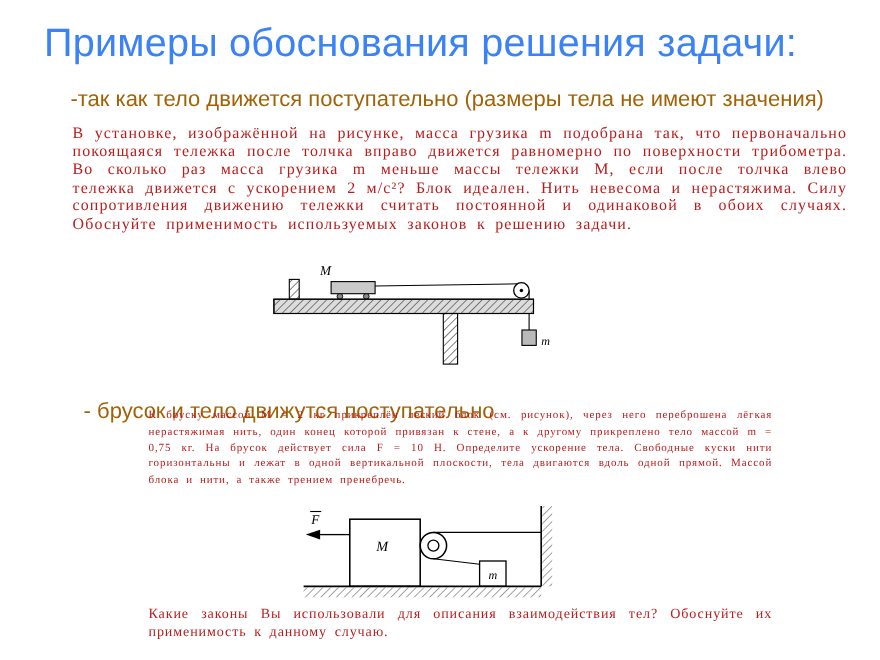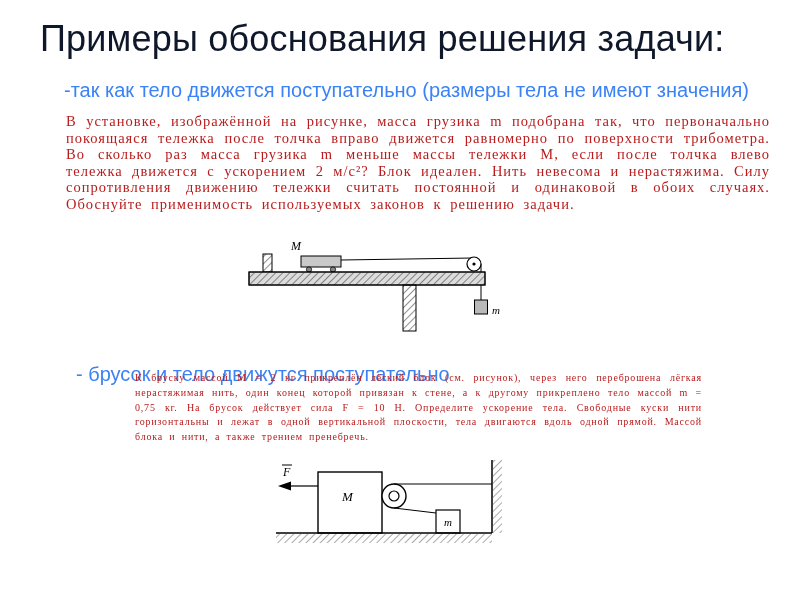--- a/index.html
+++ b/index.html
@@ -8,24 +8,24 @@
     background:#ffffff;
     font-family:"Liberation Sans", sans-serif;
     position:relative;
     overflow:hidden;
     color:#000;
   }
   .slide { position:absolute; inset:0; background:#fff; }
 
   .title {
     position:absolute; left:40px; top:18px;
-    font-size:36px; font-weight:400; color:#0f172a;
+    font-size:36px; font-weight:400; color:#3b82f6;
     letter-spacing:0.2px; white-space:nowrap;
   }
-  .bullet { position:absolute; font-size:20px; color:#3b82f6; white-space:nowrap; }
+  .bullet { position:absolute; font-size:20px; color:#a16207; white-space:nowrap; }
   .bullet1 { left:64px; top:79px; }
   .bullet2 { left:76px; top:343px;margin-top:20px; }
 
   .problem {
     position:absolute;
     font-family:Liberation Serif, serif;
     color:#b91c1c;
     text-align:justify;
   }
   .problem1 {
@@ -151,14 +151,15 @@
       <line x1="4" y1="77" x2="220" y2="77" stroke="#000" stroke-width="1.5"></line>
       <rect x="4" y="78" width="216" height="9" fill="url(#f2hatch)"></rect>
     </g>
 
     <g>
       <line x1="220" y1="4" x2="220" y2="77" stroke="#000" stroke-width="1.5"></line>
       <rect x="221" y="4" width="9" height="73" fill="url(#f2hatch)"></rect>
     </g>
   </svg>
 
+  <div class="problem question">Какие законы Вы использовали для описания взаимодействия тел? Обоснуйте их применимость к данному случаю.</div>
 
 </div>
 
 </body></html>

